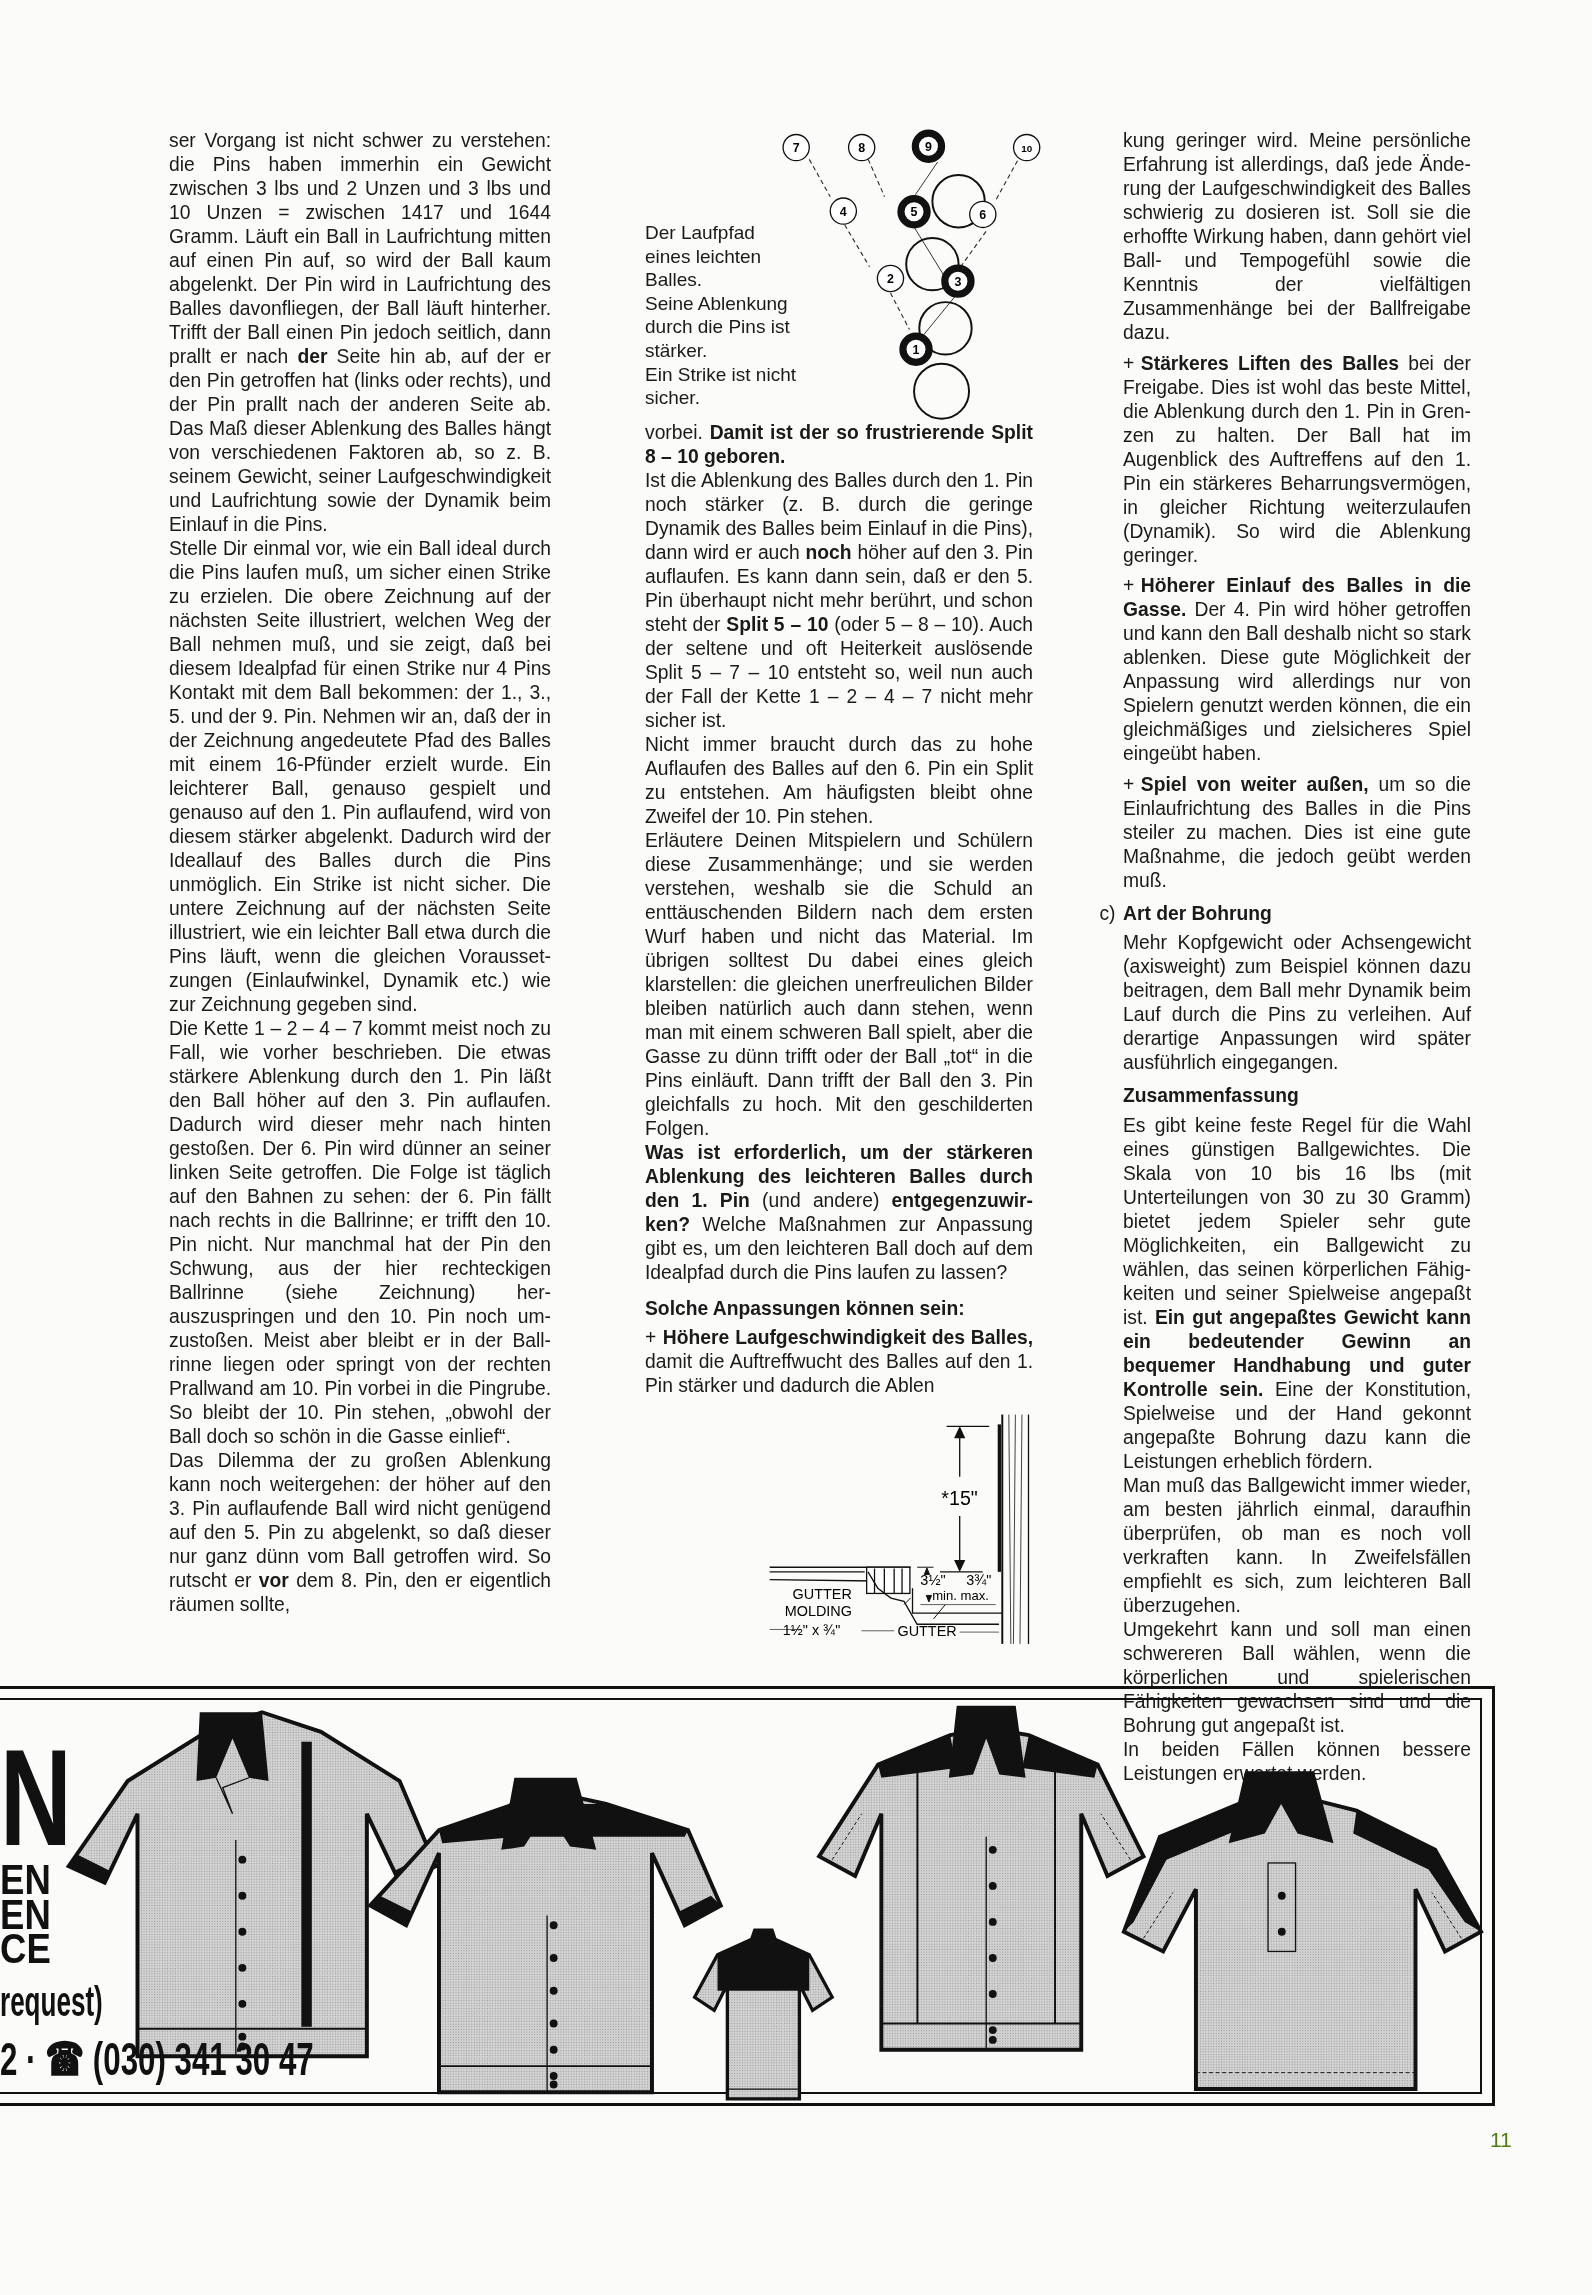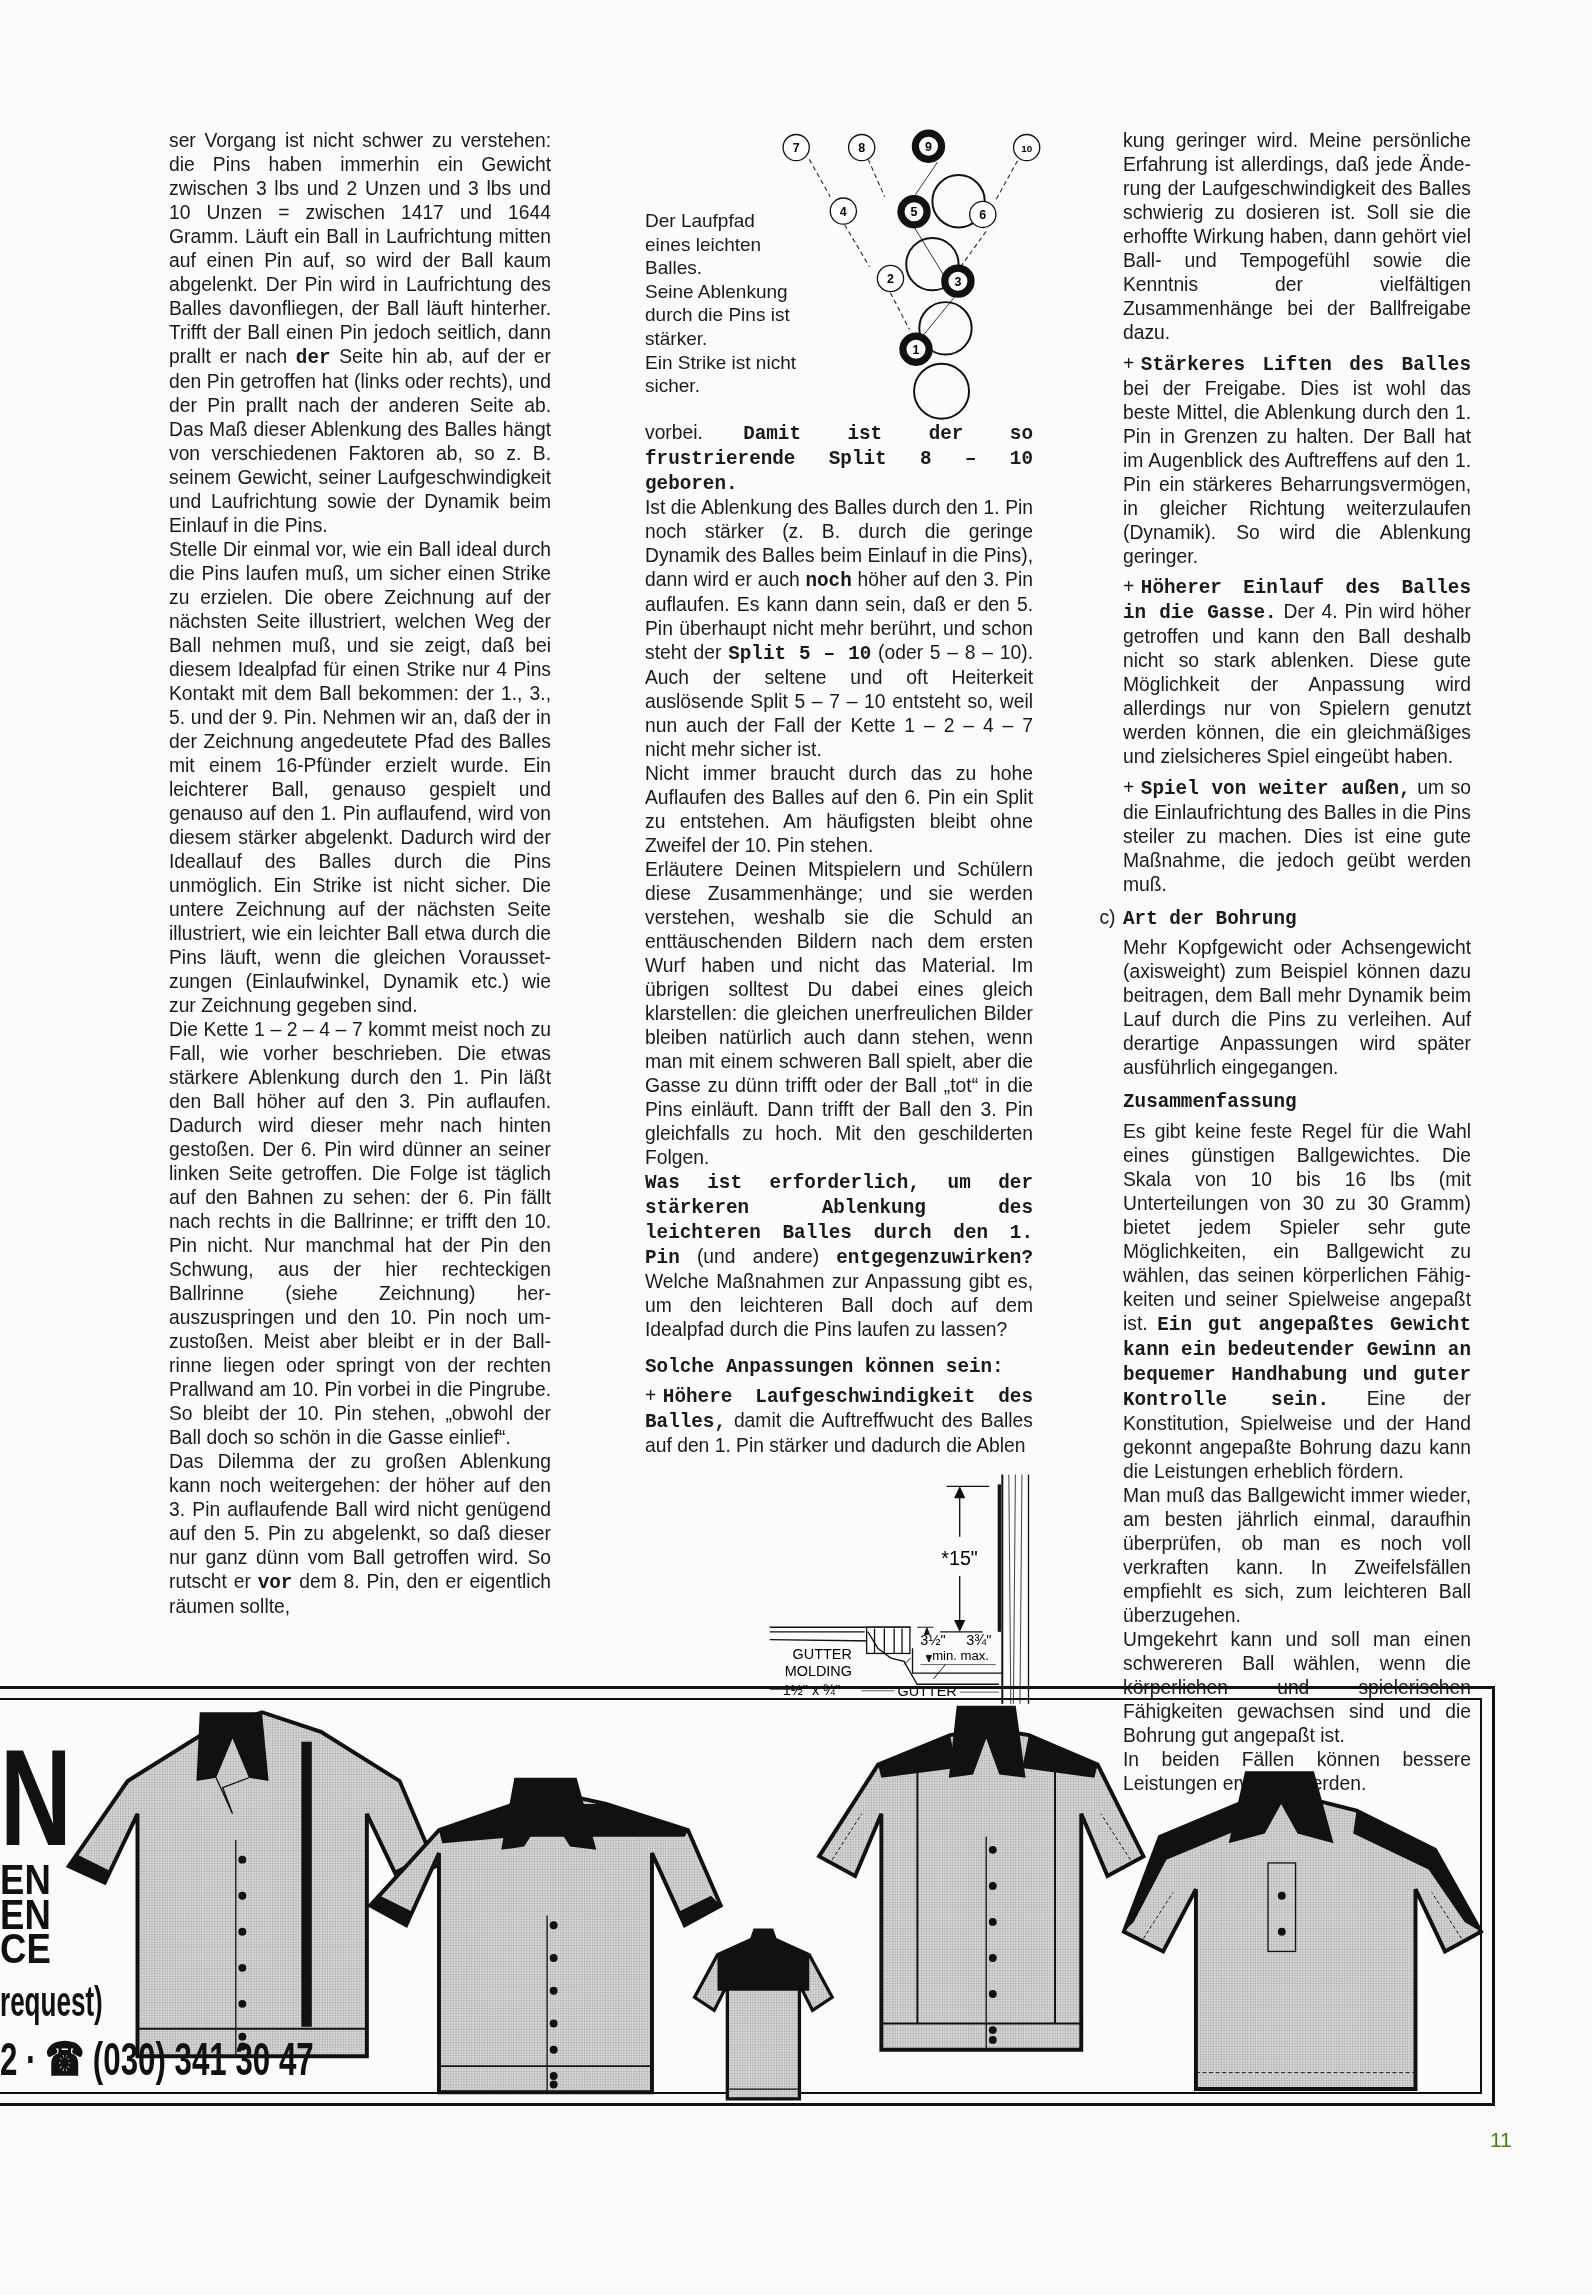--- a/index.html
+++ b/index.html
@@ -7,33 +7,33 @@
     width:1592px; height:2295px; position:relative; overflow:hidden;
     background:#fbfbf9; color:#1a1a1a;
     font-family:"Liberation Sans", sans-serif;
   }
   .col {
     position:absolute; top:129px;
     font-size:19.3px; line-height:24px;
     text-align:justify; hyphens:manual;
   }
   .col p { margin:0; }
-  .col b { font-weight:700;font-family:Liberation Mono, monospace; }
+  .col b { font-weight:700; }
   #col-left { left:169px; width:382px; }
   #col-mid { left:645px; width:388px; }
   #col-right { left:1123px; width:348px; }
   .gap { height:11.8px; }
   .bullet-plus { font-weight:400; margin-right:6.6px; }
   .section-head { position:relative; }
   .section-head .marker { position:absolute; left:-23.6px; font-weight:400; }
 
   
   #pin-diagram { position:relative; height:292px; }
   #pin-caption {
-    position:absolute; left:0; top:80px; width:177px;
+    position:absolute; left:0; top:92px; width:177px;
     font-size:19px; line-height:23.6px; text-align:left;
   }
   #pin-svg { position:absolute; left:125px; top:-7.9px; width:275px; height:302px; }
 
   
   #gutter-diagram { position:relative; height:249px; margin-top:10.5px; }
   #gutter-svg { position:absolute; left:118px; top:0; width:282px; height:249px; }
 
   
   #ad {

